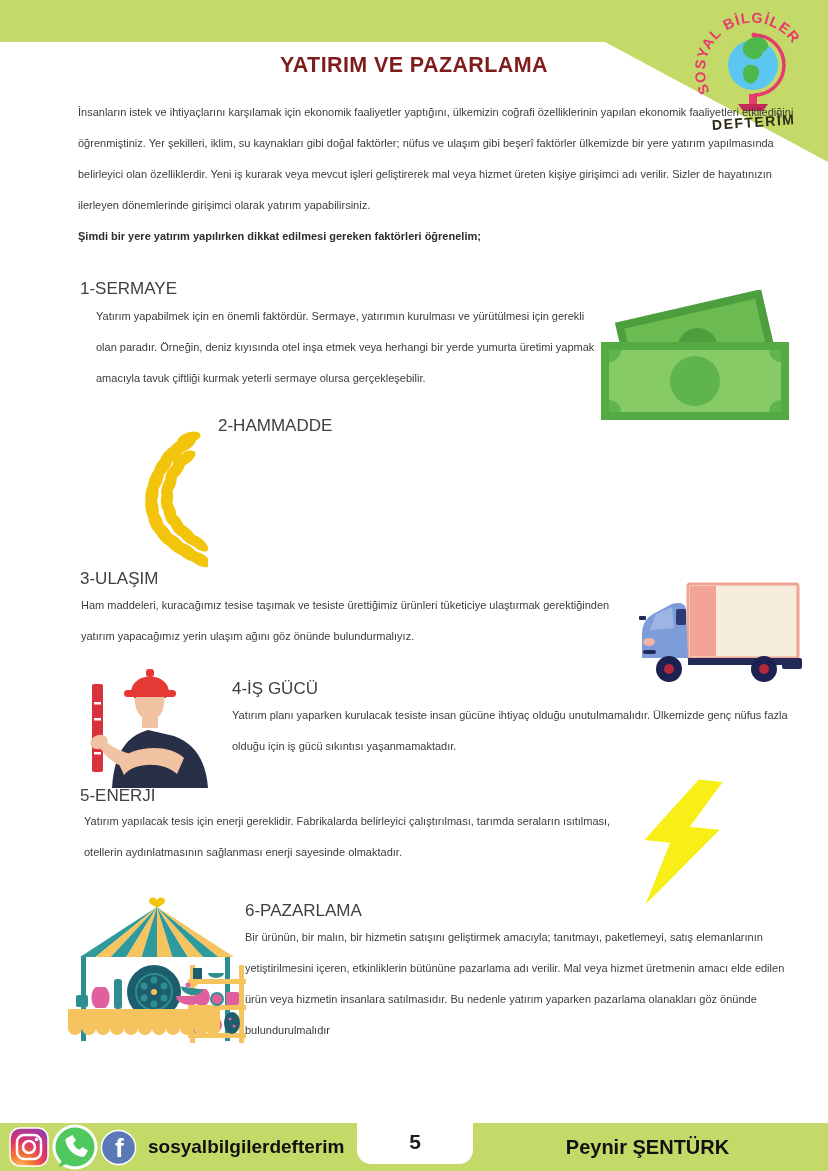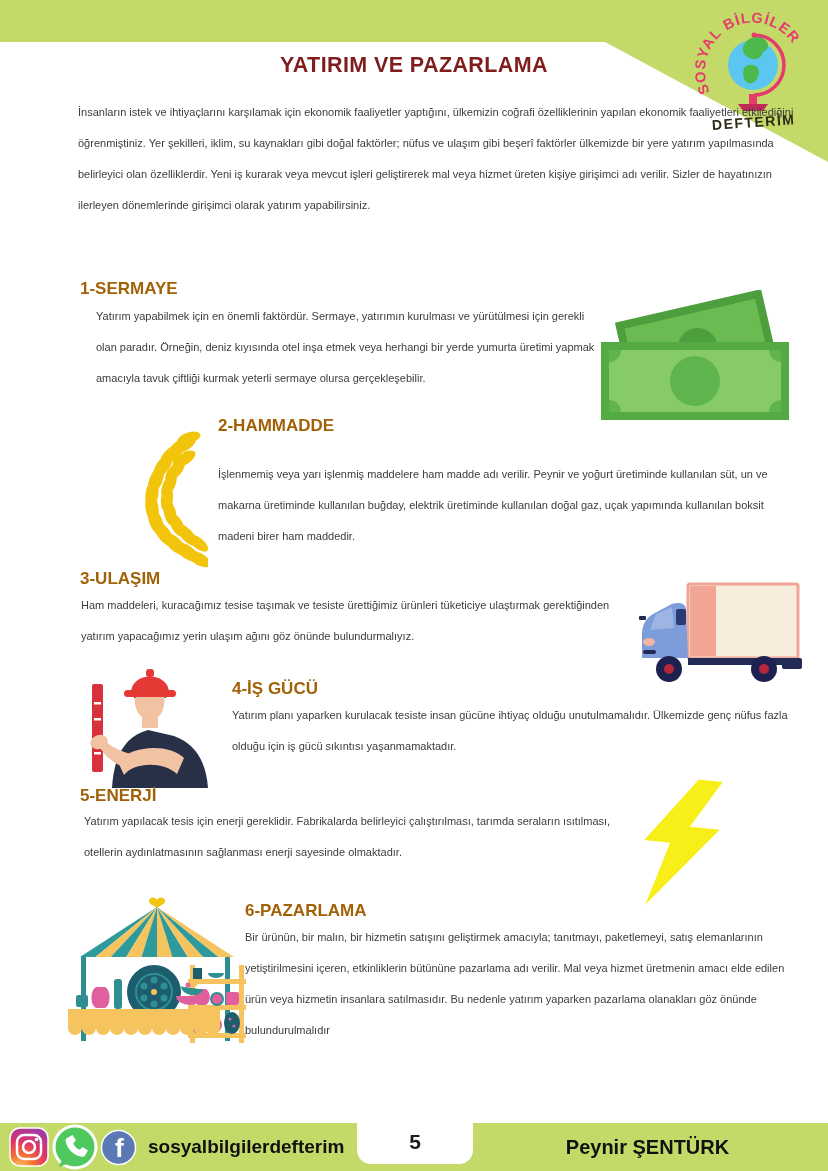--- a/index.html
+++ b/index.html
@@ -12,21 +12,21 @@
   .top-band{left:0;top:0;width:828px;height:42px;background:#c3da68;}
   .corner-tri{left:560px;top:42px;}
   .logo{left:688px;top:2px;}
   .title{
     left:0;top:53px;width:828px;margin:0;text-align:center;
     font-size:21.5px;font-weight:bold;color:#7f1d1d;letter-spacing:.4px;
   }
   .body-text{font-size:11px;line-height:31px;margin:0;}
   .intro{left:78px;top:97px;width:718px;}
   .intro-bold{font-weight:bold;color:#2d2d2d;}
-  .sec-h{margin:0;font-size:17px;font-weight:bold;color:#a16207;}
+  .sec-h{margin:0;font-size:17px;font-weight:normal;color:#404040;}
   .footer{left:0;top:1123px;width:828px;height:48px;background:#c3da68;}
   .footer .handle{
     position:absolute;left:148px;top:0;height:52px;line-height:48px;
     font-size:19px;font-weight:bold;color:#111111;
   }
   .page-tab{
     position:absolute;left:357px;top:0;width:116px;height:41px;
     background:#ffffff;border-radius:0 0 14px 14px;text-align:center;
   }
   .page-tab span{font-size:21px;font-weight:bold;color:#1c1c1c;line-height:38px;}
@@ -63,20 +63,21 @@
     <text font-size="14.5" font-weight="bold" fill="#e73a6e" letter-spacing="1">
       <textPath href="#lc">SOSYAL BİLGİLER</textPath>
     </text>
     <text x="66" y="125" text-anchor="middle" font-size="14" font-weight="bold" fill="#2e2a16" letter-spacing="1.5" transform="rotate(-4 66 125)">DEFTERİM</text>
   </svg>
 
   <h1 class="abs title">YATIRIM VE PAZARLAMA</h1>
 
   <div class="abs intro">
     <p class="body-text">İnsanların istek ve ihtiyaçlarını karşılamak için ekonomik faaliyetler yaptığını, ülkemizin coğrafi özelliklerinin yapılan ekonomik faaliyetleri etkilediğini öğrenmiştiniz. Yer şekilleri, iklim, su kaynakları gibi doğal faktörler; nüfus ve ulaşım gibi beşerî faktörler ülkemizde bir yere yatırım yapılmasında belirleyici olan özelliklerdir. Yeni iş kurarak veya mevcut işleri geliştirerek mal veya hizmet üreten kişiye girişimci adı verilir. Sizler de hayatınızın ilerleyen dönemlerinde girişimci olarak yatırım yapabilirsiniz.</p>
+    <p class="body-text intro-bold">Şimdi bir yere yatırım yapılırken dikkat edilmesi gereken faktörleri öğrenelim;</p>
   </div>
 
   <h2 class="abs sec-h" style="left:80px;top:279px">1-SERMAYE</h2>
   <p class="abs body-text" style="left:96px;top:301px;width:505px">Yatırım yapabilmek için en önemli faktördür. Sermaye, yatırımın kurulması ve yürütülmesi için gerekli olan paradır. Örneğin, deniz kıyısında otel inşa etmek veya herhangi bir yerde yumurta üretimi yapmak amacıyla tavuk çiftliği kurmak yeterli sermaye olursa gerçekleşebilir.</p>
   <svg class="abs" style="left:583px;top:290px" width="218" height="134" viewBox="0 0 218 134">
     <g transform="rotate(-13 110 60)">
       <rect x="40" y="16" width="150" height="86" fill="#4d9f3d"></rect>
       <rect x="48" y="24" width="134" height="70" fill="#6cbb52"></rect>
       <circle cx="115" cy="59" r="20" fill="#4d9f3d"></circle>
     </g>
@@ -114,21 +115,20 @@
       <ellipse cx="87" cy="43" rx="13" ry="6" transform="rotate(-48 87 43)"></ellipse>
       <ellipse cx="81" cy="57" rx="13" ry="6" transform="rotate(-64 81 57)"></ellipse>
       <ellipse cx="79" cy="71" rx="13" ry="6" transform="rotate(-84 79 71)"></ellipse>
       <ellipse cx="82" cy="85" rx="13" ry="6" transform="rotate(-102 82 85)"></ellipse>
       <ellipse cx="89" cy="97" rx="13" ry="6" transform="rotate(-118 89 97)"></ellipse>
       <ellipse cx="99" cy="107" rx="13" ry="6" transform="rotate(-132 99 107)"></ellipse>
       <ellipse cx="110" cy="115" rx="12" ry="5.5" transform="rotate(-142 110 115)"></ellipse>
     </g>
   </svg>
   <h2 class="abs sec-h" style="left:218px;top:416px">2-HAMMADDE</h2>
-  <p class="abs body-text" style="left:218px;top:459px;width:560px">İşlenmemiş veya yarı işlenmiş maddelere ham madde adı verilir. Peynir ve yoğurt üretiminde kullanılan süt, un ve makarna üretiminde kullanılan buğday, elektrik üretiminde kullanılan doğal gaz, uçak yapımında kullanılan boksit madeni birer ham maddedir.</p>
 
   <h2 class="abs sec-h" style="left:80px;top:569px">3-ULAŞIM</h2>
   <p class="abs body-text" style="left:81px;top:590px;width:540px">Ham maddeleri, kuracağımız tesise taşımak ve tesiste ürettiğimiz ürünleri tüketiciye ulaştırmak gerektiğinden yatırım yapacağımız yerin ulaşım ağını göz önünde bulundurmalıyız.</p>
   <svg class="abs" style="left:612px;top:578px" width="200" height="108" viewBox="0 0 200 108">
     <rect x="76" y="6" width="110" height="74" rx="2" fill="#f7eddc" stroke="#f0a496" stroke-width="3"></rect>
     <rect x="78" y="8" width="26" height="70" fill="#f2a595"></rect>
     <rect x="76" y="80" width="102" height="7" fill="#222a56"></rect>
     <rect x="170" y="80" width="20" height="11" rx="2" fill="#222a56"></rect>
     <path d="M30 80 L30 56 C30 47 34 40 41 36 L58 27 C64 24 73 24 74 31 L76 80 Z" fill="#7c9cda"></path>
     <path d="M38 52 L44 36 L60 29 L62 50 Z" fill="#9eb5e4"></path>

